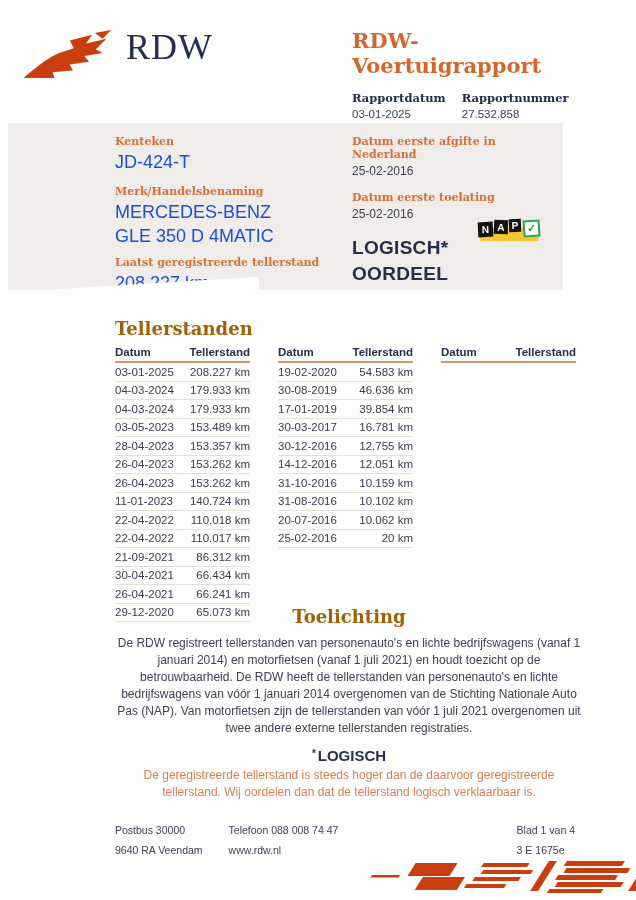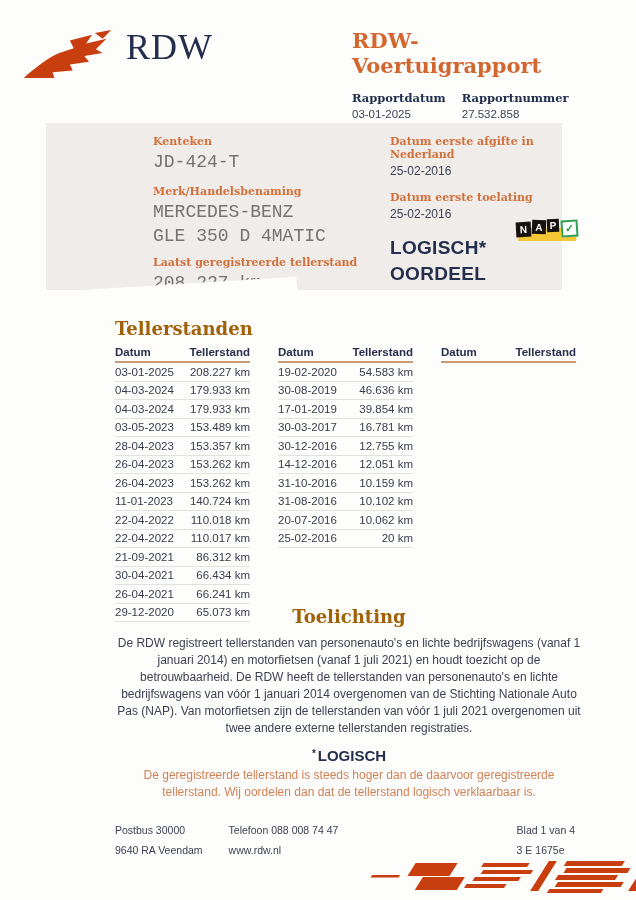--- a/index.html
+++ b/index.html
@@ -9,26 +9,26 @@
   
   .logo-mark{position:absolute;left:22px;top:30px;width:90px;height:50px;}
   .logo-text{position:absolute;left:114px;top:26px;font-family:Liberation Serif, serif;font-size:36px;color:#252E4C;letter-spacing:1px;margin-left:12px;}
   .title-block{position:absolute;left:352px;top:28px;width:224px;}
   .report-title{font-family:"DejaVu Serif",serif;font-weight:bold;font-size:21px;color:#D2662F;}
   .report-meta{display:flex;gap:16px;margin-top:13px;}
   .meta-label{font-family:"DejaVu Serif",serif;font-weight:bold;font-size:11.5px;color:#252E4C;}
   .meta-value{font-size:11.5px;color:#3C4254;margin-top:3px;}
 
   
-  .vehicle-panel{position:absolute;left:8px;top:123px;width:516px;height:167px;background:#EFECE9;margin-left:38px;}
+  .vehicle-panel{position:absolute;left:8px;top:123px;width:555px;height:167px;background:#EFECE9;}
   .vehicle-panel .notch{position:absolute;left:46px;bottom:-7px;width:205px;height:14px;background:#fdfdfc;transform:rotate(-3.5deg);}
   .panel-col-left{position:absolute;left:107px;top:12px;width:230px;}
   .panel-col-right{position:absolute;left:344px;top:12px;width:205px;}
   .field-label{font-family:"DejaVu Serif",serif;font-weight:bold;font-size:11px;color:#D2703C;margin-bottom:3px;}
-  .field-value-lg{font-family:Liberation Mono, monospace;font-size:18px;color:#737373;line-height:1.3;}
+  .field-value-lg{font-family:Liberation Sans, sans-serif;font-size:18px;color:#1d4ed8;line-height:1.3;}
   .field-value-sm{font-size:12px;color:#3C4254;}
   .mt1{margin-top:11px;} .mt2{margin-top:8px;} .mt3{margin-top:13px;}
   .oordeel{margin-top:14px;font-weight:bold;font-size:19px;line-height:1.35;color:#252E4C;letter-spacing:.3px;}
 
   
   .nap-badge{position:absolute;left:470px;top:96px;width:66px;height:28px;}
   .nap-yellow{position:absolute;left:3px;top:9px;width:58px;height:13px;background:#F3C636;transform:skewX(-8deg);}
   .nap-letter{position:absolute;background:#15120F;color:#fff;font-weight:bold;font-size:10px;display:flex;align-items:center;justify-content:center;}
   .nap-n{left:0;top:3px;width:15px;height:15px;transform:rotate(-3deg);}
   .nap-a{left:16px;top:1px;width:14px;height:14px;transform:rotate(2deg);}

